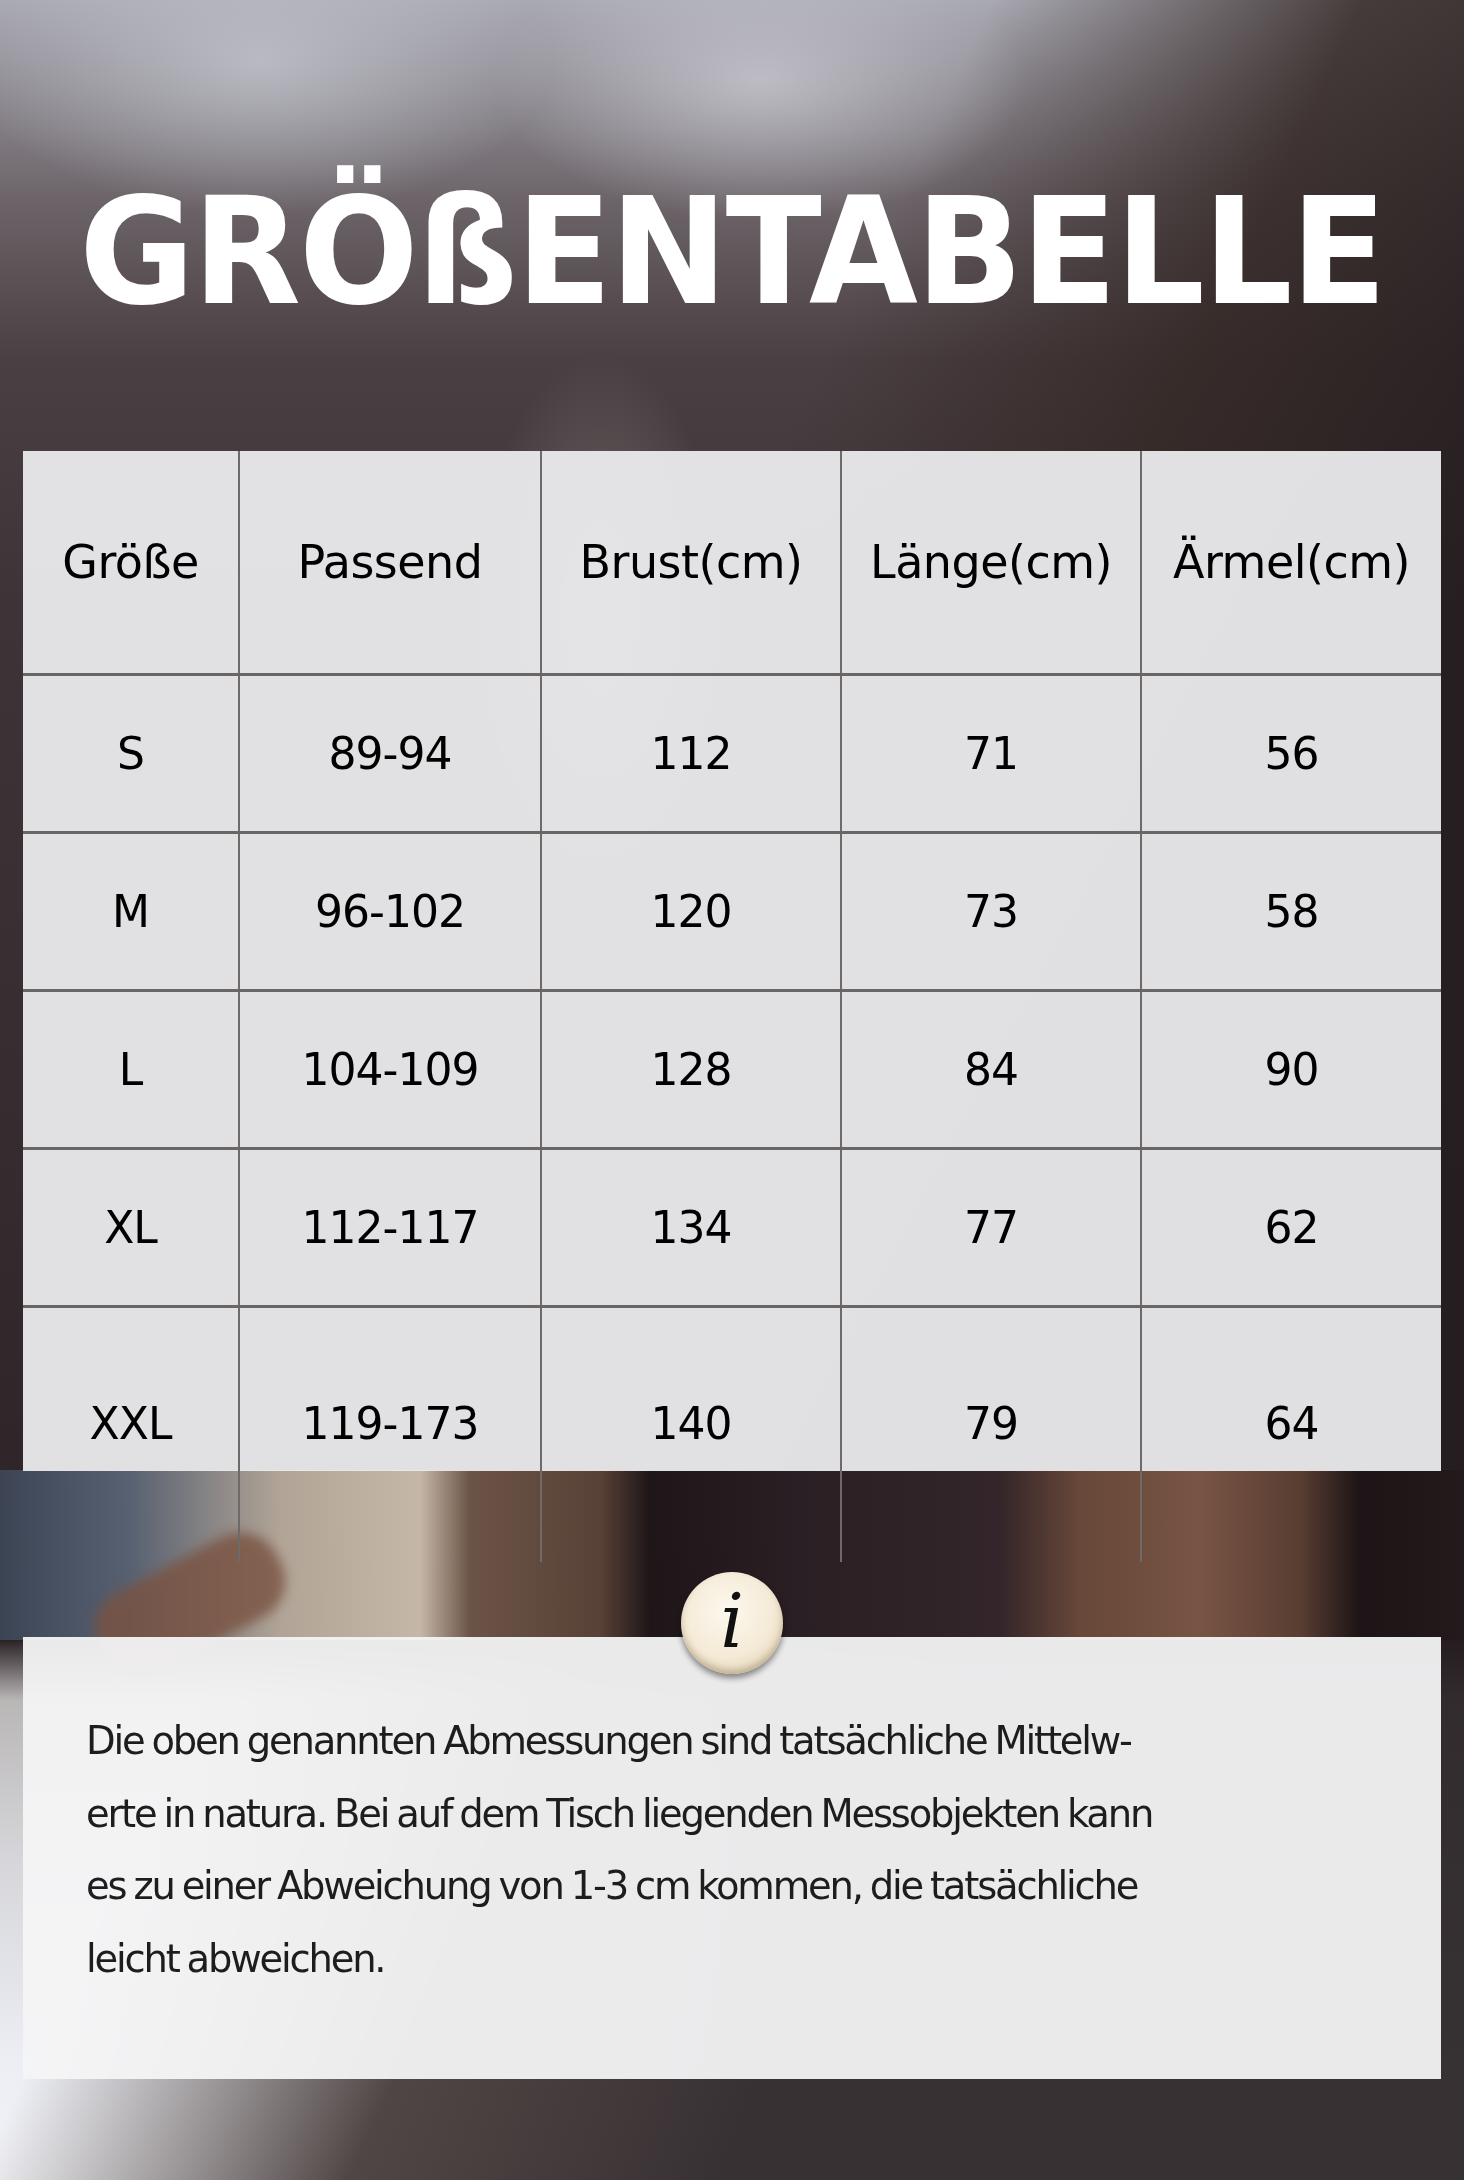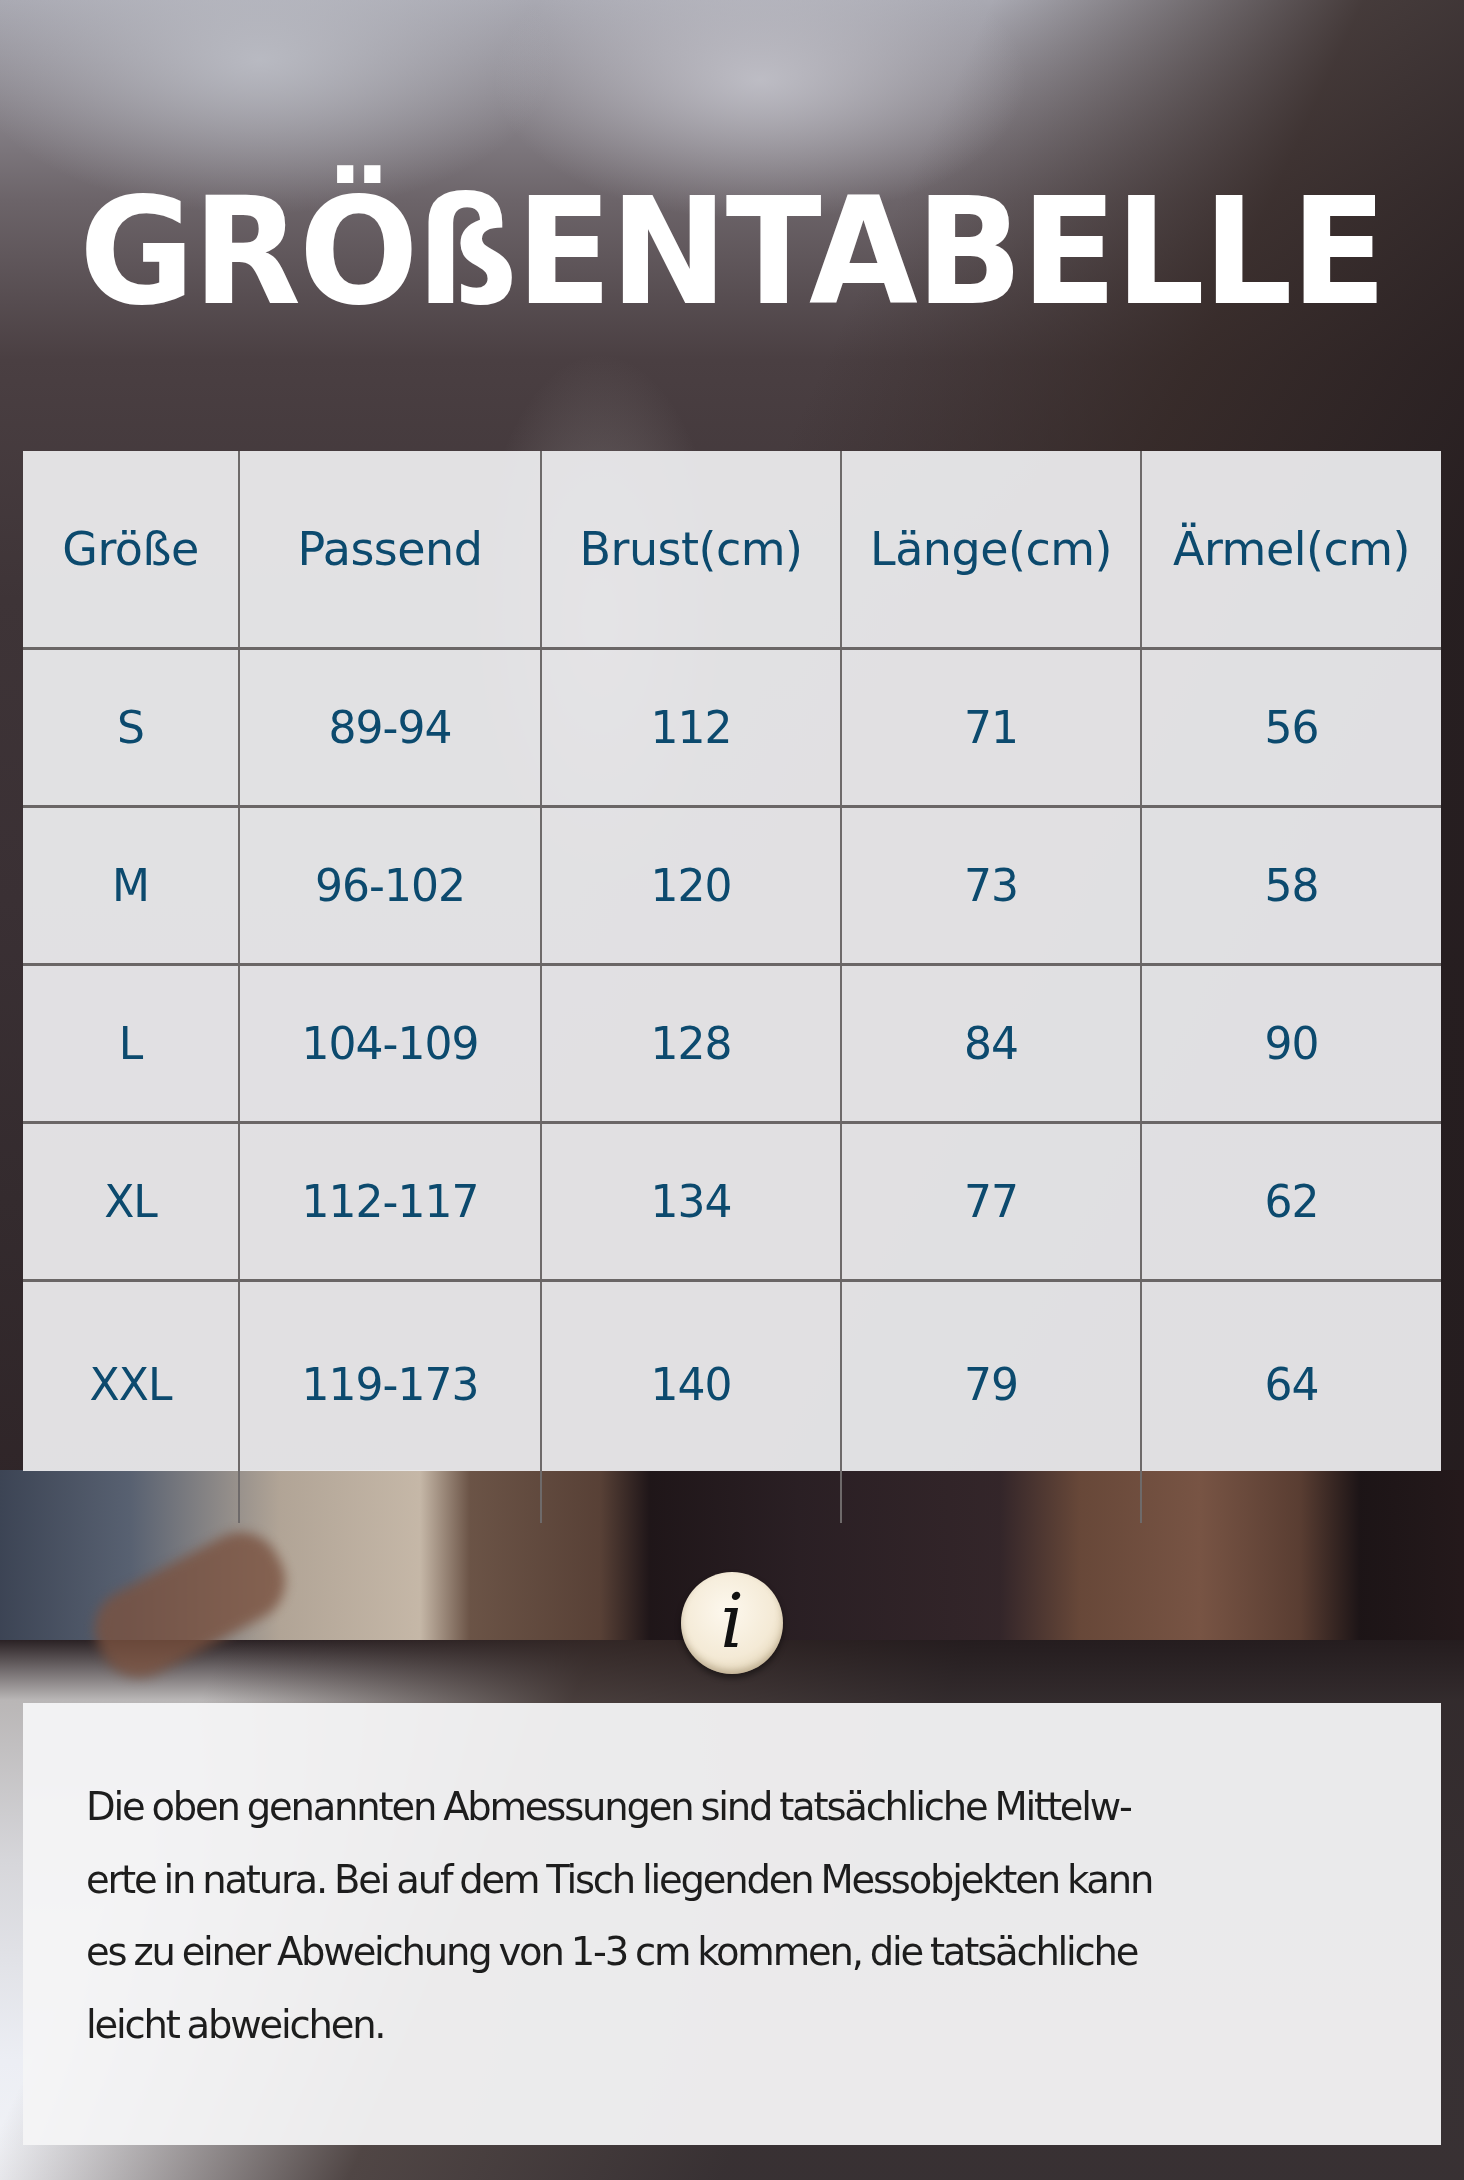--- a/index.html
+++ b/index.html
@@ -88,26 +88,26 @@
     table.size-table {
       border-collapse: collapse;
       width: 100%;
       height: 100%;
       table-layout: fixed;
     }
     table.size-table th,
     table.size-table td {
       text-align: center;
       vertical-align: middle;
-      color: #0c4a6e;
+      color: #000000;
       font-family: "DejaVu Sans", sans-serif;
       font-weight: normal;
       border-left: 2px solid #6e6a6a;
       border-top: 3px solid #6a6666;
-      padding: 3px;
+      padding: 16px;
     }
     table.size-table tr th:first-child,
     table.size-table tr td:first-child {
       border-left: none;
     }
     table.size-table thead th {
       border-top: none;
       font-size: 46px;
       height: 190px;
       letter-spacing: -0.5px;
@@ -145,21 +145,21 @@
       font-size: 74px;
       color: #111;
       line-height: 1;
       margin-top: -4px;
     }
 
     
     .note {
       position: absolute;
       left: 23px;
-      top: 1703px;
+      top: 1637px;
       width: 1418px;
       height: 442px;
       background: rgba(244,244,246,0.95);
       box-sizing: border-box;
       padding: 68px 60px 0 63px;
     }
     .note p {
       margin: 0;
       font-family: "DejaVu Sans", sans-serif;
       font-size: 38.5px;

